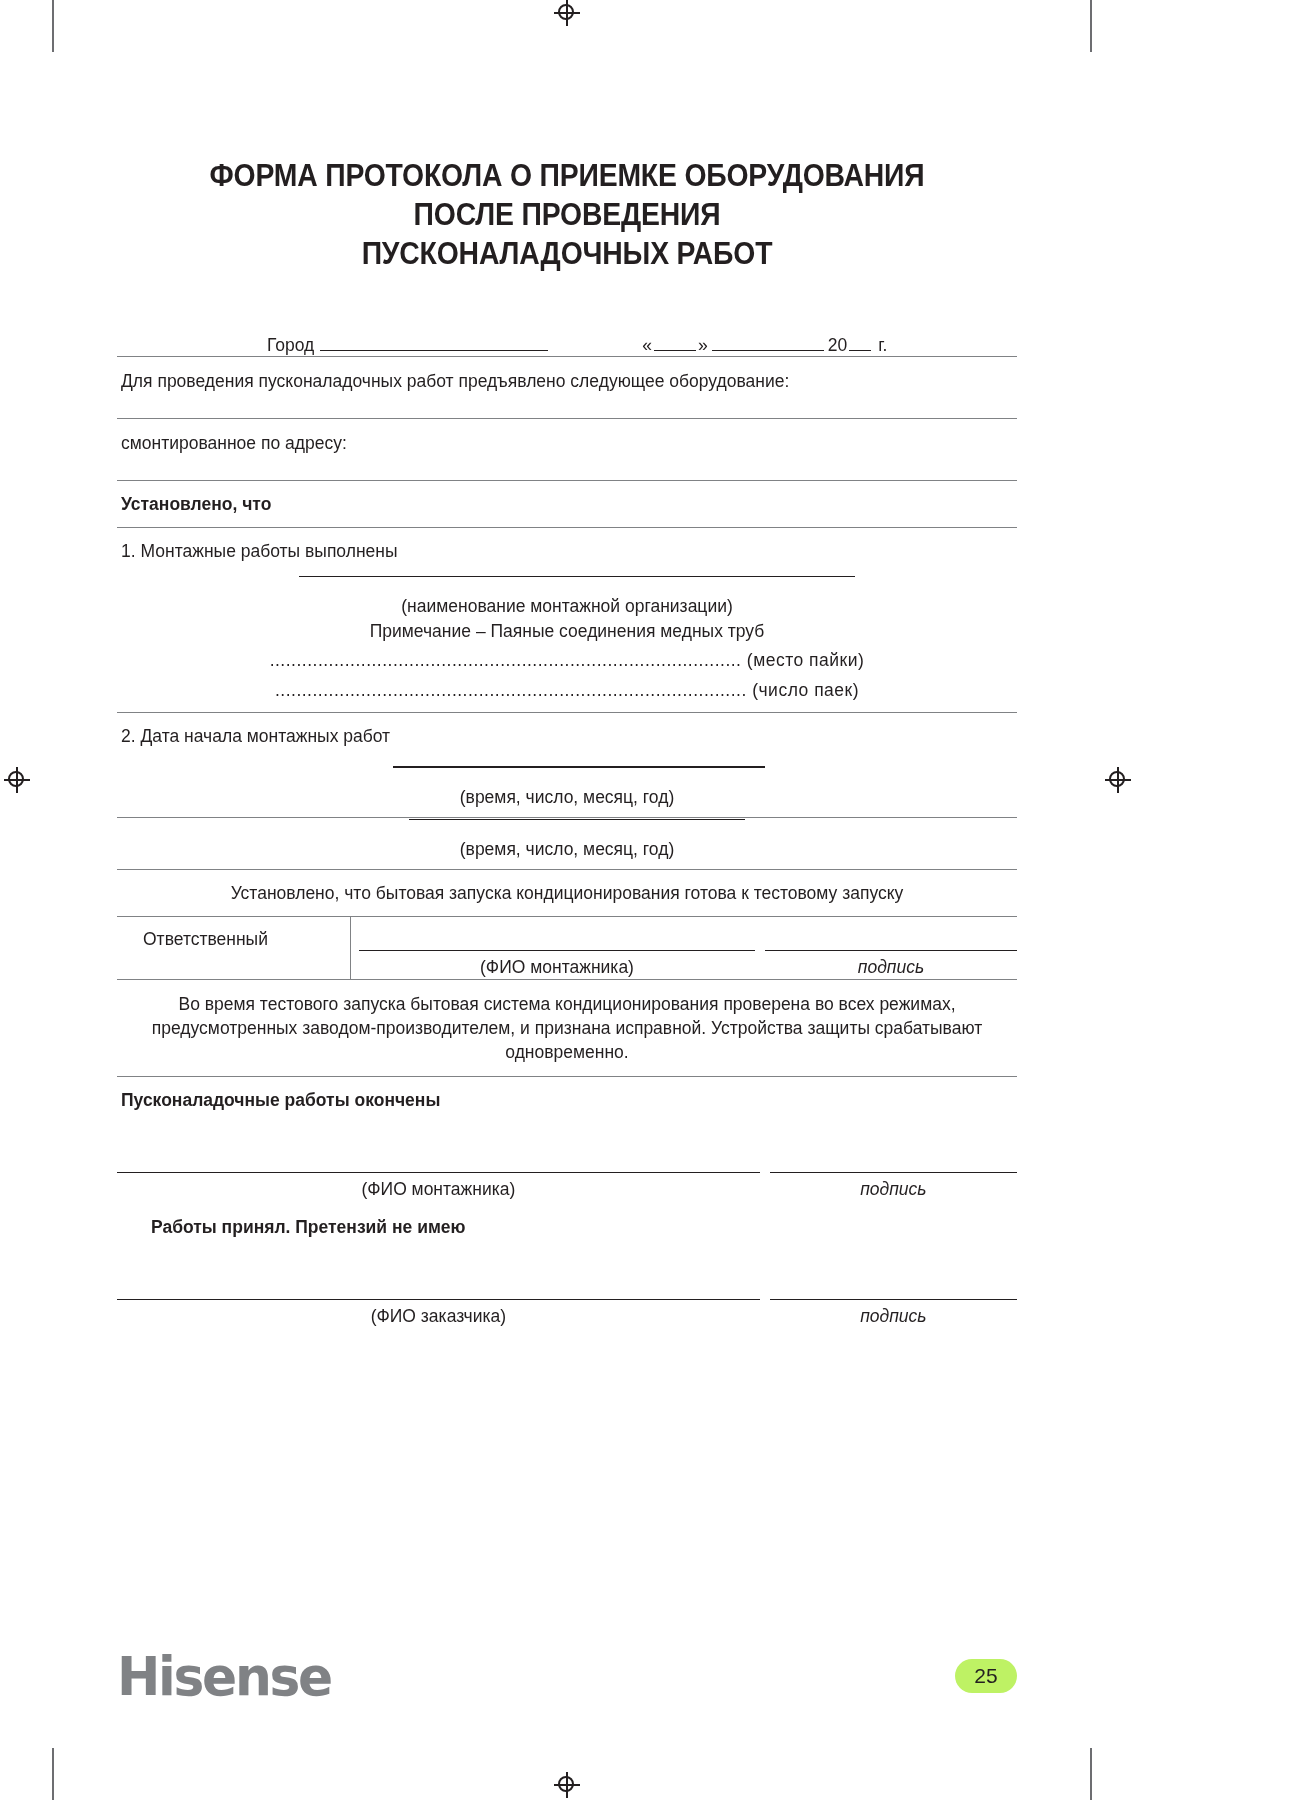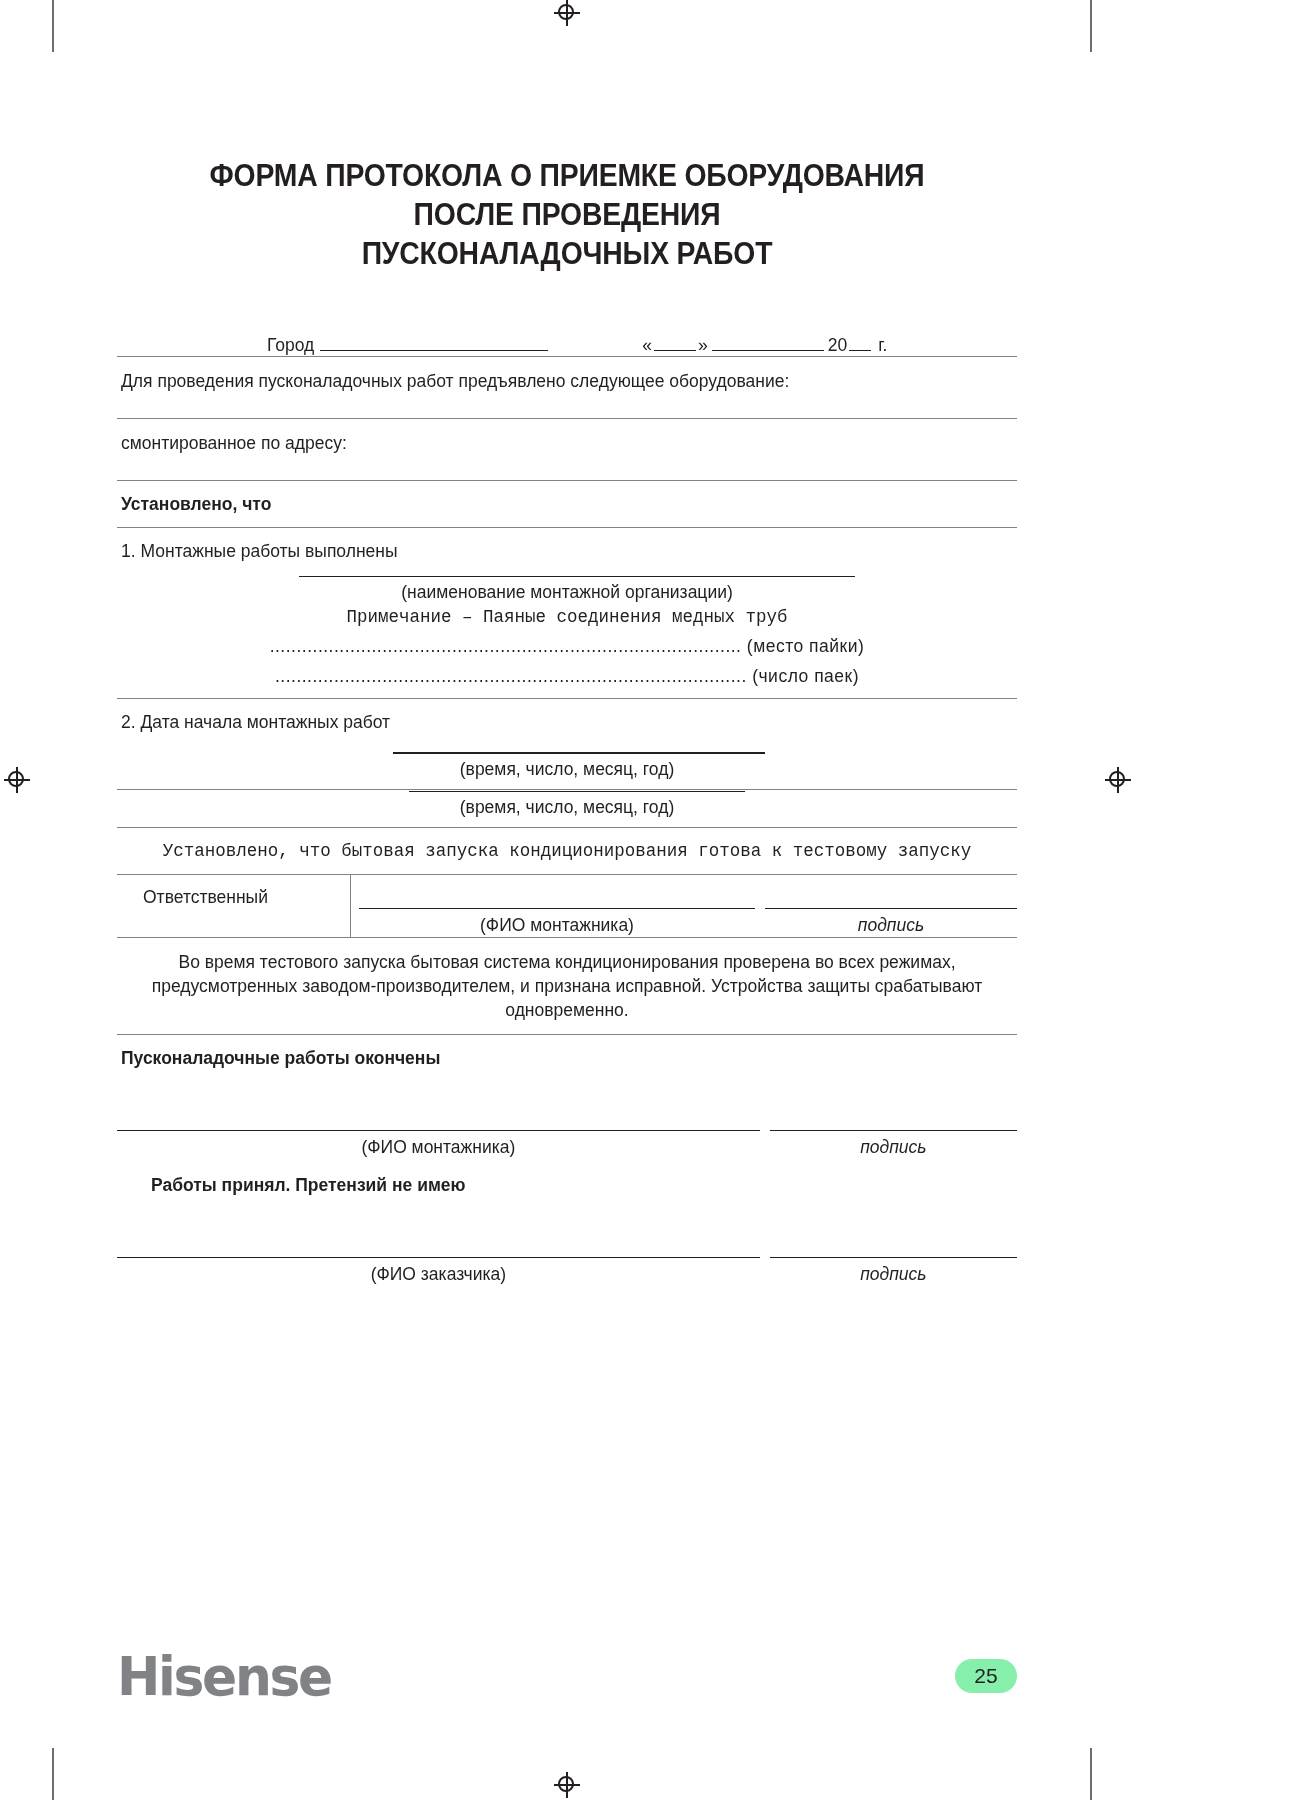--- a/index.html
+++ b/index.html
@@ -108,39 +108,39 @@
 
   
   .row {
     font-size: 17.5px;
     line-height: 25px;
     color: #231f20;
   }
   .row-left   { padding: 12px 0 24px 4px; }
   .row-left-s { padding: 11px 0 11px 4px; }
   .row-bold   { font-weight: bold; padding: 11px 0 10px 4px; }
-  .row-center { text-align: center; padding: 11px 0 10px 0; font-family: Liberation Mono, monospace; }
+  .row-center { text-align: center; padding: 11px 0 10px 0; }
   .row-center-block {
     text-align: center;
     padding: 12px 28px 12px 28px;
     line-height: 24px;
   }
 
   
   .fill-block { text-align: center; }
   .fill-line {
     margin: 0 auto;
     border-bottom: 1.3px solid #231f20;
     height: 1px;
   }
   .fill-line.thick { border-bottom: 2.6px solid #231f20; }
   .caption {
     font-size: 17.5px;
     line-height: 25px;
-    margin-top: 3px;
+    margin-top: 17px;
     text-align: center;
   }
   .dots-line {
     font-size: 17.5px;
     line-height: 25px;
     text-align: center;
     letter-spacing: 0.5px;
   }
 
   
@@ -205,21 +205,21 @@
     transform: scaleX(0.96);
     transform-origin: left top;
   }
   .page-badge {
     position: absolute;
     right: 0;
     top: 14px;
     width: 62px;
     height: 34px;
     border-radius: 17px;
-    background: #86efac;
+    background: #bef264;
     color: #231f20;
     font-size: 21px;
     display: flex;
     align-items: center;
     justify-content: center;
   }
 </style>
 </head>
 <body>
 

